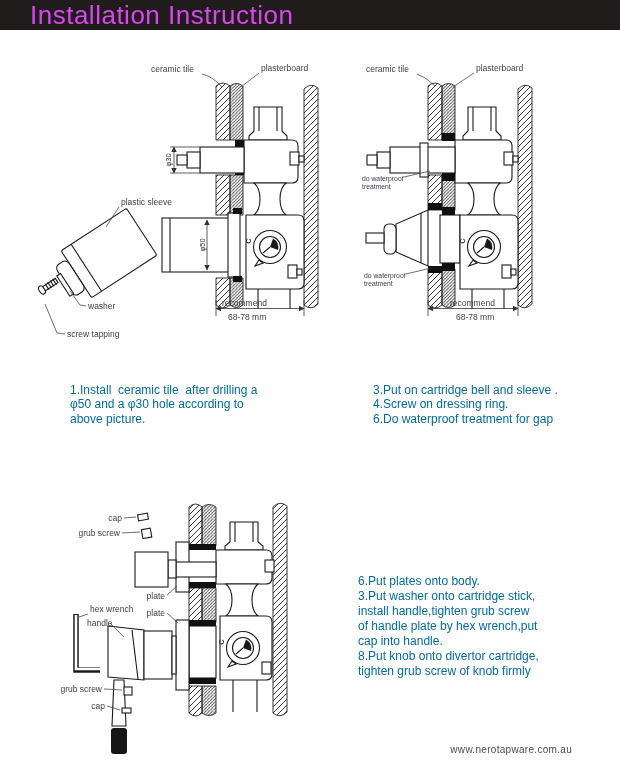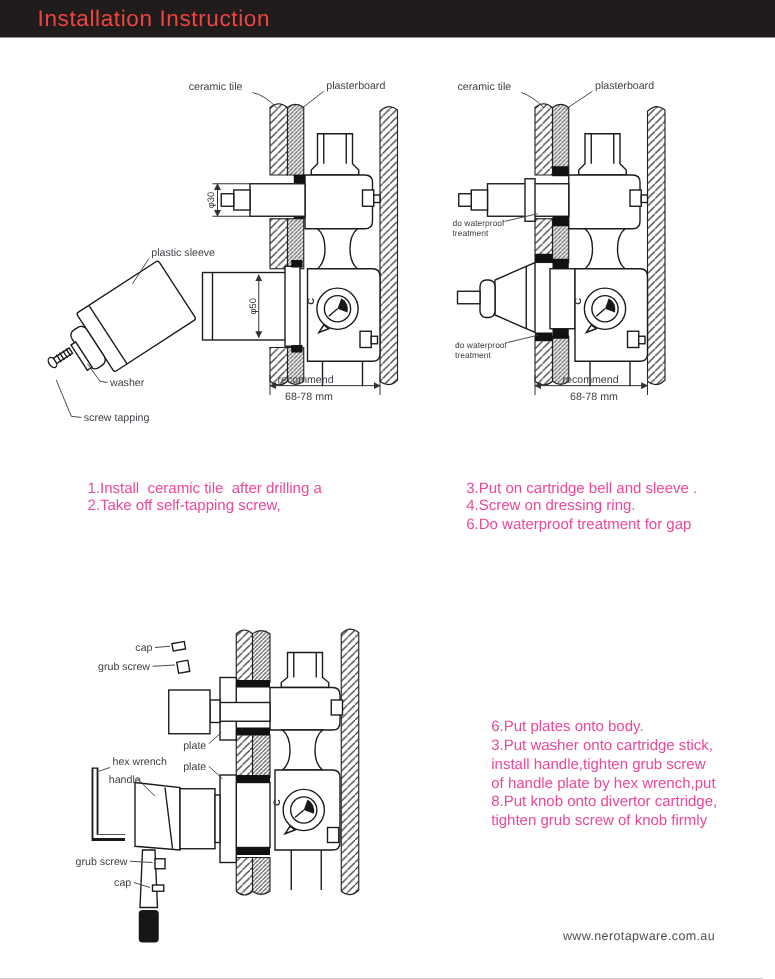--- a/index.html
+++ b/index.html
@@ -1,30 +1,30 @@
 <!DOCTYPE html>
 <html><head>
 <meta charset="utf-8">
 <style>
   html,body{margin:0;padding:0;background:#888;}
   .page{position:relative;width:620px;height:783px;background:#fff;overflow:hidden;
         font-family:"Liberation Sans","DejaVu Sans",sans-serif;}
   .hdr{position:absolute;left:0;top:0;width:620px;height:30px;background:#211c1c;}
-  .hdr h1{margin:0;padding:0 0 0 30px;line-height:30px;font-size:18px;font-weight:500;
-          color:#ef4444;letter-spacing:.5px;}
+  .hdr h1{margin:0;padding:0 0 0 30px;line-height:30px;font-size:26px;font-weight:500;
+          color:#d946ef;letter-spacing:.5px;}
   svg.diag{position:absolute;overflow:visible;}
   #diagA{left:30px;top:57px;}
   #diagB{left:350px;top:57px;}
   #diagC{left:50px;top:480px;}
-  .steps{position:absolute;color:#ec4899;font-size:12px;}
+  .steps{position:absolute;color:#0369a1;font-size:12px;}
   .steps .line{white-space:pre;line-height:14.4px;}
   #steps12{left:70px;top:383px;width:260px;}
   #steps35{left:357px;top:383px;width:262px;margin-left:16px;}
   #steps68{left:358px;top:574px;width:256px;line-height:15px;}
-  #steps68 .line{line-height:15px;margin-left:35px;}
+  #steps68 .line{line-height:15px;}
   .footer{position:absolute;left:400px;top:744px;width:172px;text-align:right;
           font-size:10px;color:#4c4c54;letter-spacing:.3px;}
   
   text{font-family:"Liberation Sans","DejaVu Sans",sans-serif;fill:#3e3e46;}
   .lbl{font-size:8.5px;}
   .lbl-sm{font-size:6.8px;}
   .dim{font-size:7.5px;fill:#333;}
   .ldr{stroke:#3e3e46;stroke-width:.75;fill:none;}
   .dimln{stroke:#333;stroke-width:.8;fill:none;}
   .art{stroke:#1a1a1a;stroke-width:1.1;fill:#fff;}
@@ -345,32 +345,34 @@
       <path class="ldr" d="M60,143 L74,157"></path>
       <text class="lbl" text-anchor="end" x="52" y="212">grub screw</text>
       <path class="ldr" d="M54,209 L72,210"></path>
       <text class="lbl" text-anchor="end" x="55" y="229">cap</text>
       <path class="ldr" d="M57,226 L70,230"></path>
     </g>
   </svg>
 
   <div class="steps" id="steps12">
     <div class="line">1.Install  ceramic tile  after drilling a</div>
-    <div class="line">2.Take off self-tapping screw,</div>
+    <div class="line">φ50 and a φ30 hole according to</div>
+    <div class="line">above picture.</div>
   </div>
 
   <div class="steps" id="steps35">
     <div class="line">3.Put on cartridge bell and sleeve .</div>
     <div class="line">4.Screw on dressing ring.</div>
     <div class="line">6.Do waterproof treatment for gap</div>
   </div>
 
   <div class="steps" id="steps68">
     <div class="line">6.Put plates onto body.</div>
     <div class="line">3.Put washer onto cartridge stick,</div>
     <div class="line">install handle,tighten grub screw</div>
     <div class="line">of handle plate by hex wrench,put</div>
+    <div class="line">cap into handle.</div>
     <div class="line">8.Put knob onto divertor cartridge,</div>
     <div class="line">tighten grub screw of knob firmly</div>
   </div>
 
   <div class="footer">www.nerotapware.com.au</div>
 </div>
 
 </body></html>

